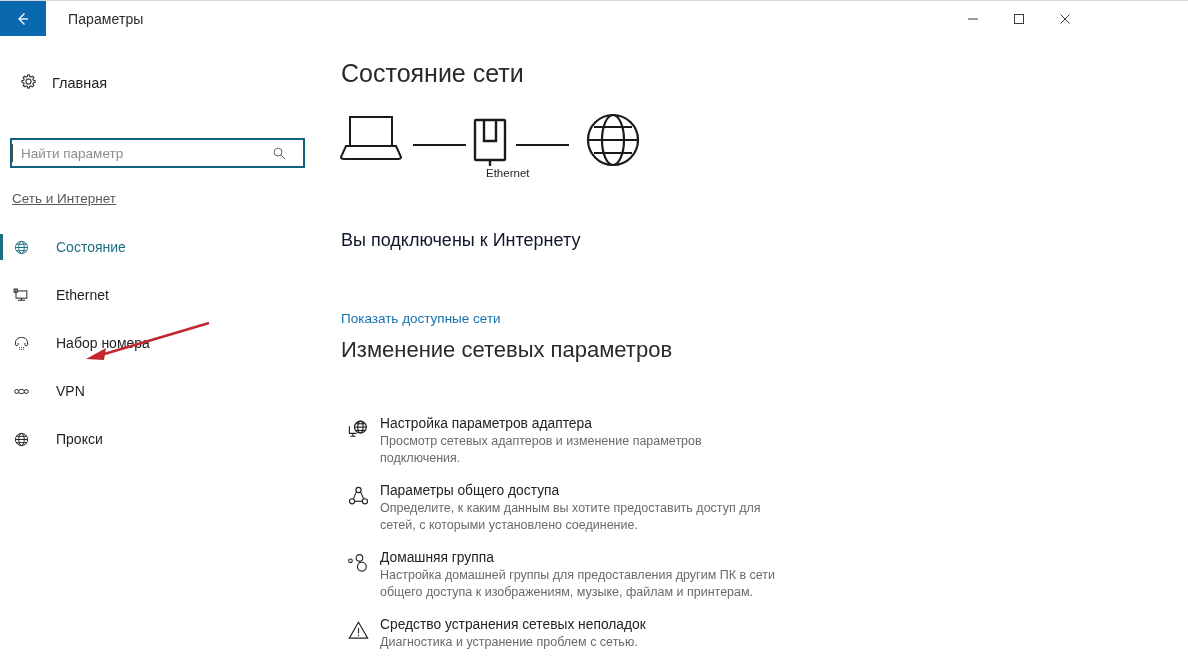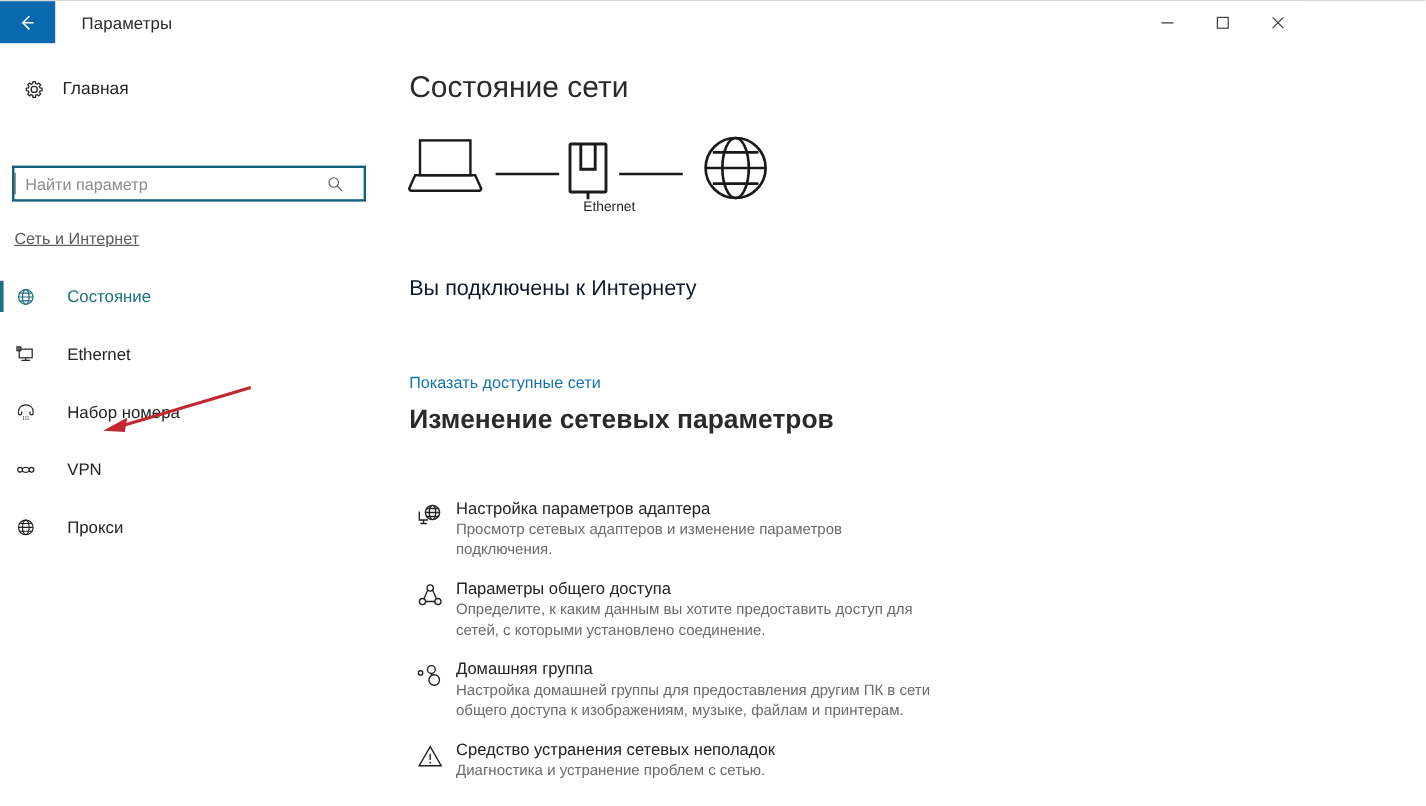--- a/index.html
+++ b/index.html
@@ -49,21 +49,21 @@
 
   
   .sidebar {
     position: absolute; top: 36px; left: 0;
     width: 330px; height: 636px;
     background: #ffffff;
   }
   .home-row {
     position: absolute; top: 20px; left: 8px;
     width: 200px; height: 34px;
-    display: flex; align-items: center;
+    display: flex; align-items: flex-end;
     cursor: pointer;
   }
   .home-row .ico { width: 40px; display: flex; justify-content: center; align-items: center; }
   .home-row .lbl { font-size: 14.5px; color: #232323; padding-left: 4px; }
 
   .search-wrap {
     position: absolute; top: 101px; left: 10px;
     width: 295px; height: 30px;
     border: 2px solid #12607c;
     background: #ffffff;
@@ -140,21 +140,21 @@
     font-size: 18px; color: #0f172a;
   }
   .link {
     position: absolute; top: 274px; left: 11px;
     font-size: 13.5px; color: #1673b1;
     cursor: pointer; text-decoration: none;
   }
 
   .section-title {
     position: absolute; top: 300px; left: 11px;
-    font-size: 22px; color: #2a2a2a; font-weight: bold;
+    font-size: 22px; color: #2a2a2a; font-weight: normal;
   }
 
   .items { position: absolute; top: 357px; left: 6px; width: 470px; margin-top: 20px; }
   .item {
     display: flex;
     margin-bottom: 14px;
     cursor: pointer;
   }
   .item .ico {
     width: 44px; min-width: 44px;

